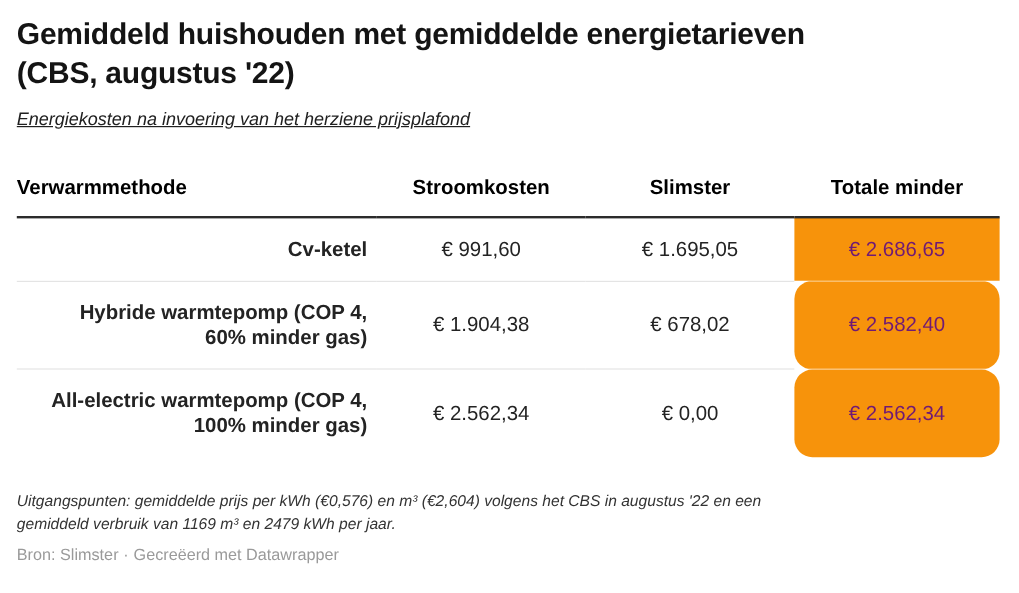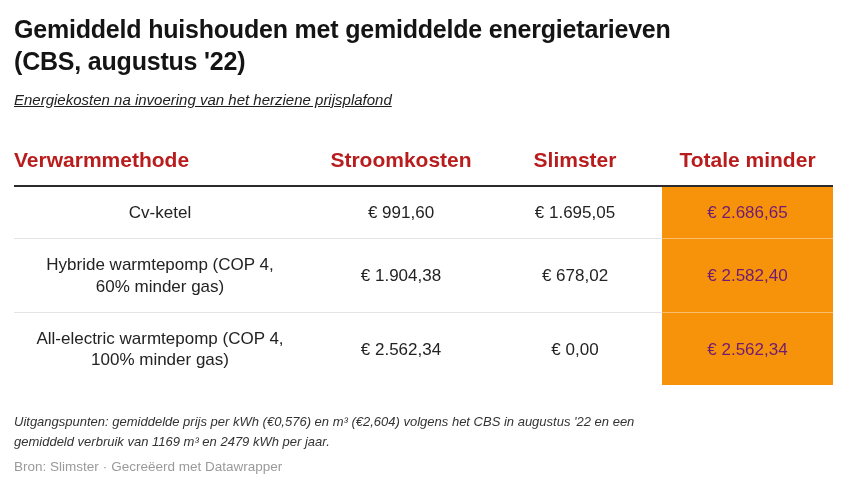--- a/index.html
+++ b/index.html
@@ -33,46 +33,47 @@
 
   table.energy {
     margin-top: 26px;
     border-collapse: collapse;
     width: 819px;
     table-layout: fixed;
     font-size: 17px;
   }
   table.energy th {
     padding: 12px 8px 13px 8px;
-    font-size: 21px;
+    font-size: 17px;
     font-weight: 700;
-    color: #b91c1c;
+    color: #000000;
     text-align: center;
     border-bottom: 2px solid #2b2b2b;
     line-height: 1.2;
   }
   table.energy th.c1 { text-align: left; padding-left: 0; }
   table.energy td {
     padding: 15px 8px;
     text-align: center;
     vertical-align: middle;
     color: #232323;
     line-height: 1.25;
   }
   table.energy td.c1 {
-    text-align: center;
+    text-align: right;
     padding-left: 0;
     white-space: pre-line;
+    font-weight: bold;
   }
   table.energy tbody tr + tr td { border-top: 1px solid #e4e4e4; }
   table.energy td.hl {
     background: var(--highlight);
     color: #701a75;
   }
-  table.energy tbody tr + tr td.hl { border-top-color: rgba(255,255,255,0.4); }
+  table.energy tbody tr + tr td.hl { border-top-color: rgba(255,255,255,0.4); border-radius: 15px; }
 
   .footnote {
     margin: 27px 0 0 0;
     font-size: 13px;
     font-style: italic;
     color: #333333;
     line-height: 1.5;
     white-space: pre-line;
   }
   .byline {

